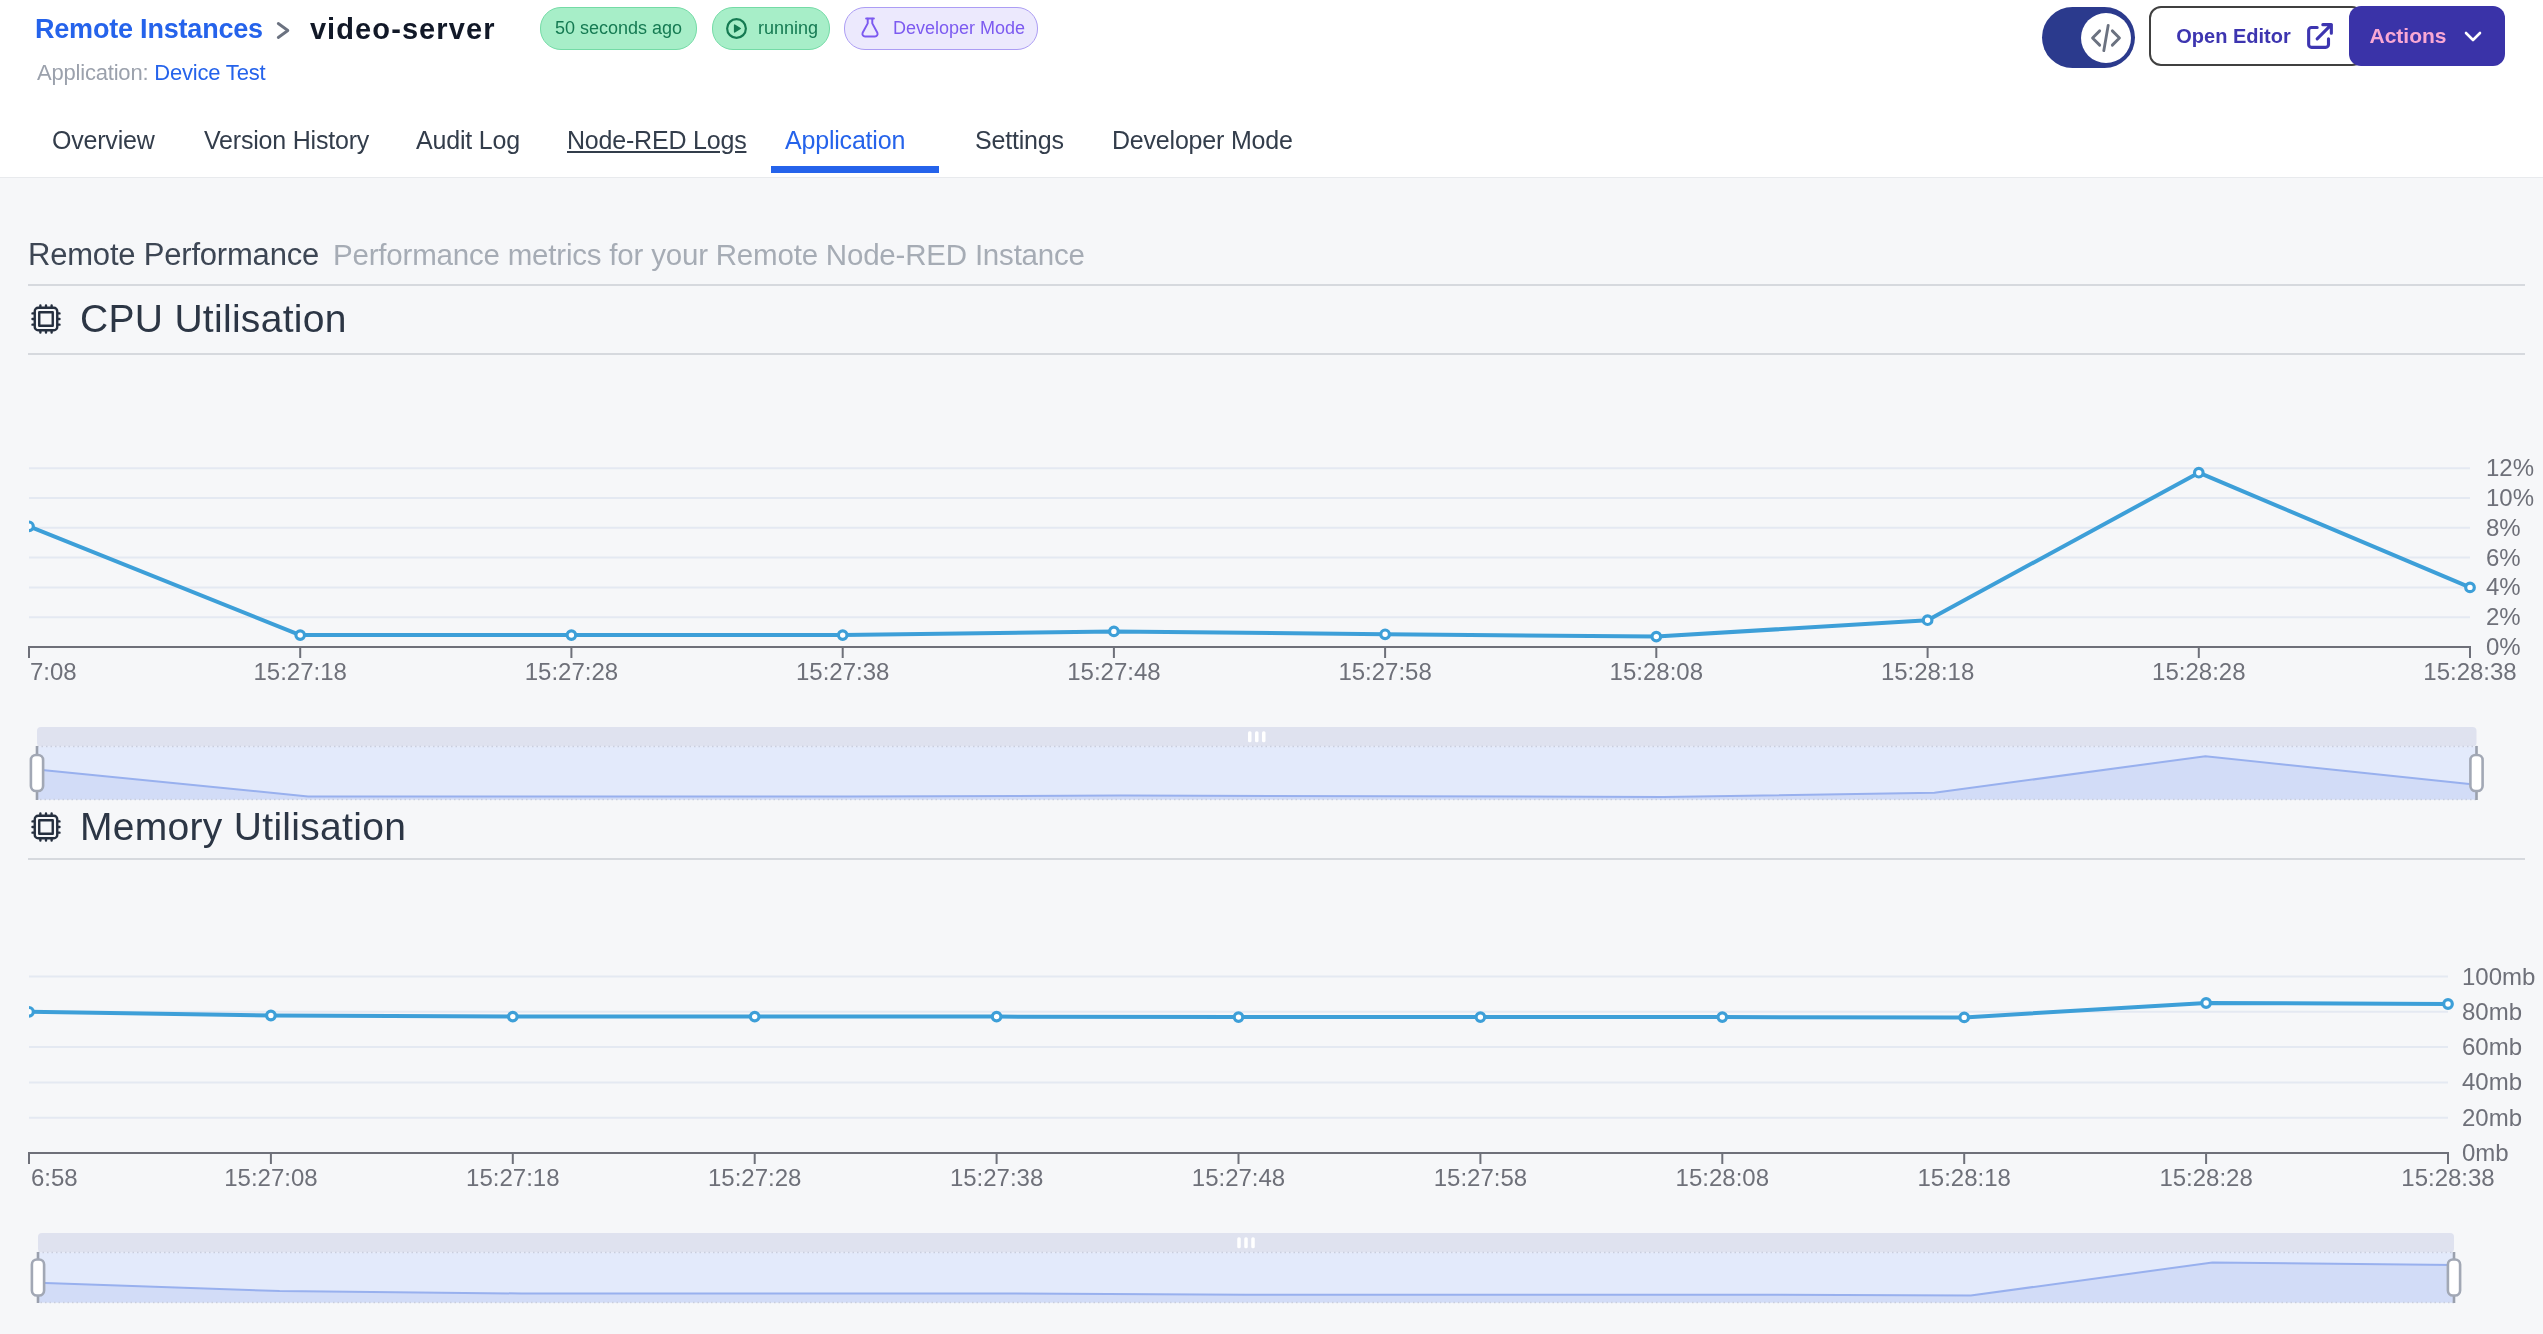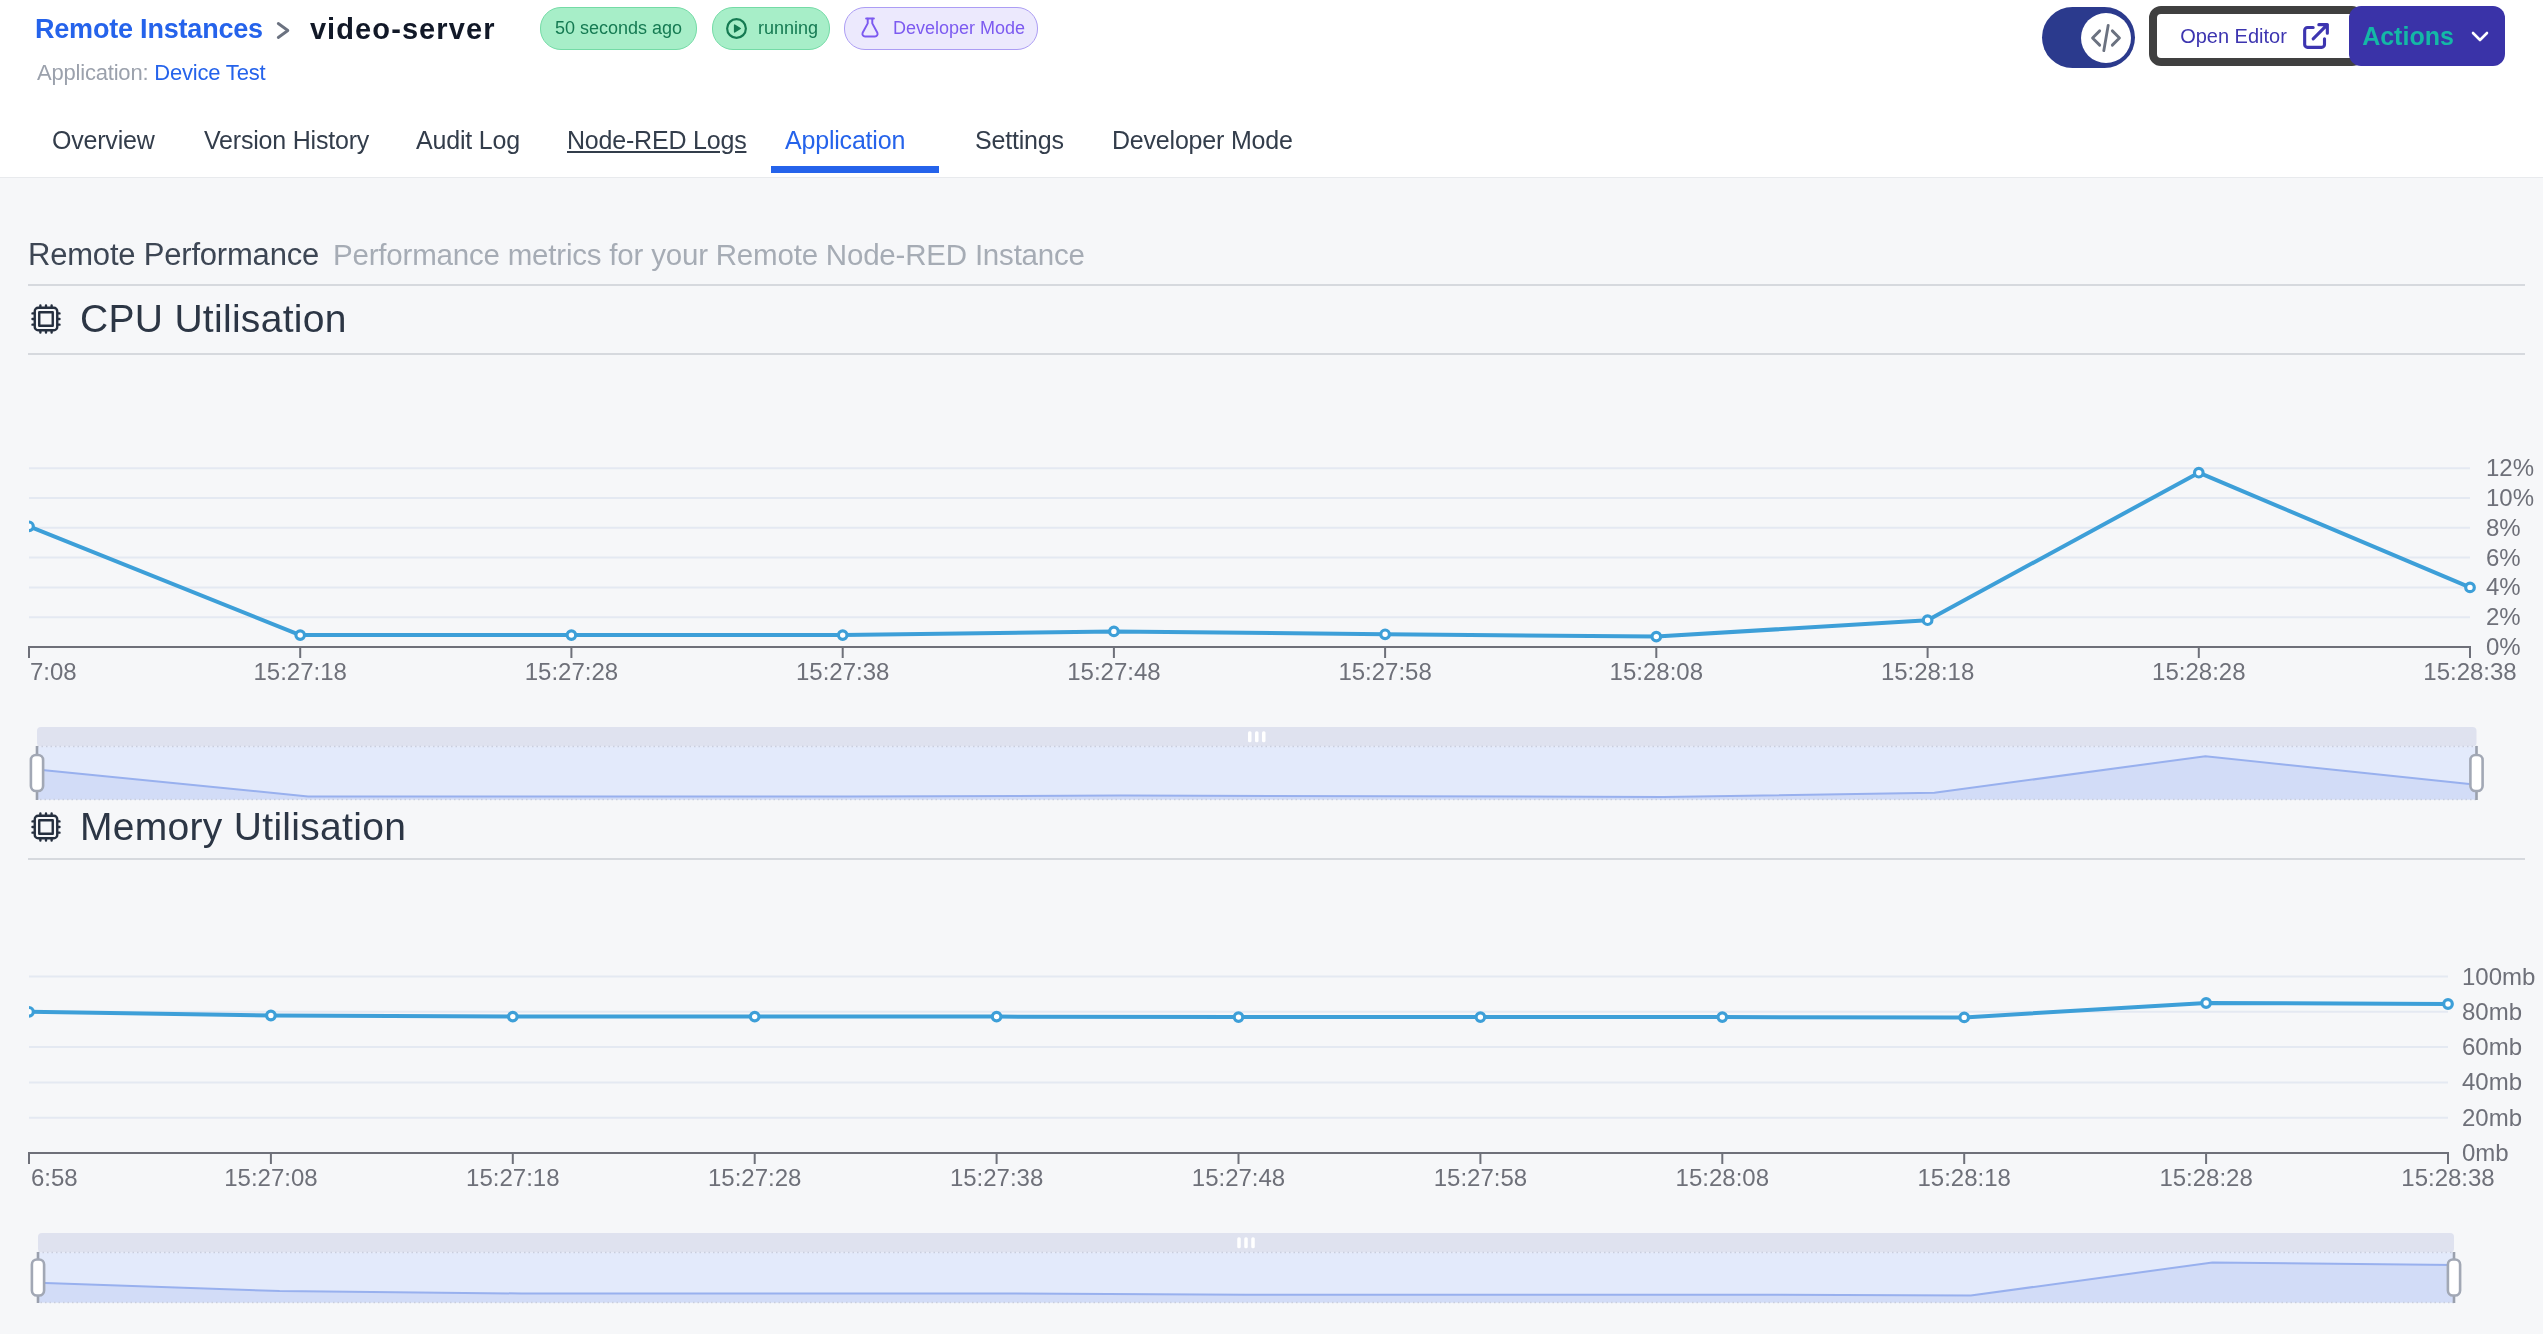--- a/index.html
+++ b/index.html
@@ -12,22 +12,22 @@
 .pill { position:absolute; top:6.5px; height:43px; border-radius:21px; font-size:18px; display:flex; align-items:center; justify-content:center; }
 .pill.green { background:#a7eec8; border:1.5px solid #74dba6; color:#157a52; }
 .pill.purple { background:#ece9fd; border:1.5px solid #ac9df4; color:#7c5af0; }
 .app { position:absolute; left:37px; top:60px; font-size:22px; color:#9ba1ac; letter-spacing:-0.2px;}
 .app a { color:#2563eb; text-decoration:none; }
 .tab { position:absolute; top:126px; font-size:25px; color:#333d4b; letter-spacing:-0.2px; }
 .tab.active { color:#2563eb; }
 .underline { position:absolute; left:771px; top:166px; width:168px; height:7px; background:#2563eb; }
 .toggle { position:absolute; left:2042px; top:7px; width:93px; height:61px; background:#2b3a8d; border-radius:31px; }
 .toggle .knob { position:absolute; right:4px; top:5.5px; width:50px; height:50px; background:#fff; border-radius:50%; display:flex; align-items:center; justify-content:center; }
-.btn-open { position:absolute; left:2149px; top:6px; width:215px; height:60px; background:#fff; border:8px solid #404040; border-radius:12px; color:#3d35b0; font-size:20px; font-weight:400; display:flex; align-items:center; justify-content:center; gap:12px; }
-.btn-act { position:absolute; left:2349px; top:6px; width:156px; height:60px; background:#3a33a8; border-radius:12px; color:#14b8a6; font-size:25px; font-weight:700; display:flex; align-items:center; justify-content:center; gap:14px; }
+.btn-open { position:absolute; left:2149px; top:6px; width:215px; height:60px; background:#fff; border:2px solid #404040; border-radius:12px; color:#3d35b0; font-size:20px; font-weight:700; display:flex; align-items:center; justify-content:center; gap:12px; }
+.btn-act { position:absolute; left:2349px; top:6px; width:156px; height:60px; background:#3a33a8; border-radius:12px; color:#f9a8d4; font-size:21px; font-weight:700; display:flex; align-items:center; justify-content:center; gap:14px; }
 .h2 { position:absolute; left:28px; top:237px; font-size:31px; color:#3d4654; font-weight:500; letter-spacing:-0.2px;text-align:right; }
 .h2 span { font-size:29.5px; color:#a6acb5; font-weight:400; margin-left:14px; letter-spacing:-0.2px; }
 .divider { position:absolute; left:28px; width:2497px; height:0; border-top:2px solid #d6d9de; }
 .sect { position:absolute; left:28px; height:36px; display:flex; align-items:center; gap:16px; font-size:39px; color:#2c3645; letter-spacing:0.3px;justify-content:flex-end;}
 </style>
 </head>
 <body>
 <div class="header">
   <div class="crumb">
       <span>Remote Instances</span>

